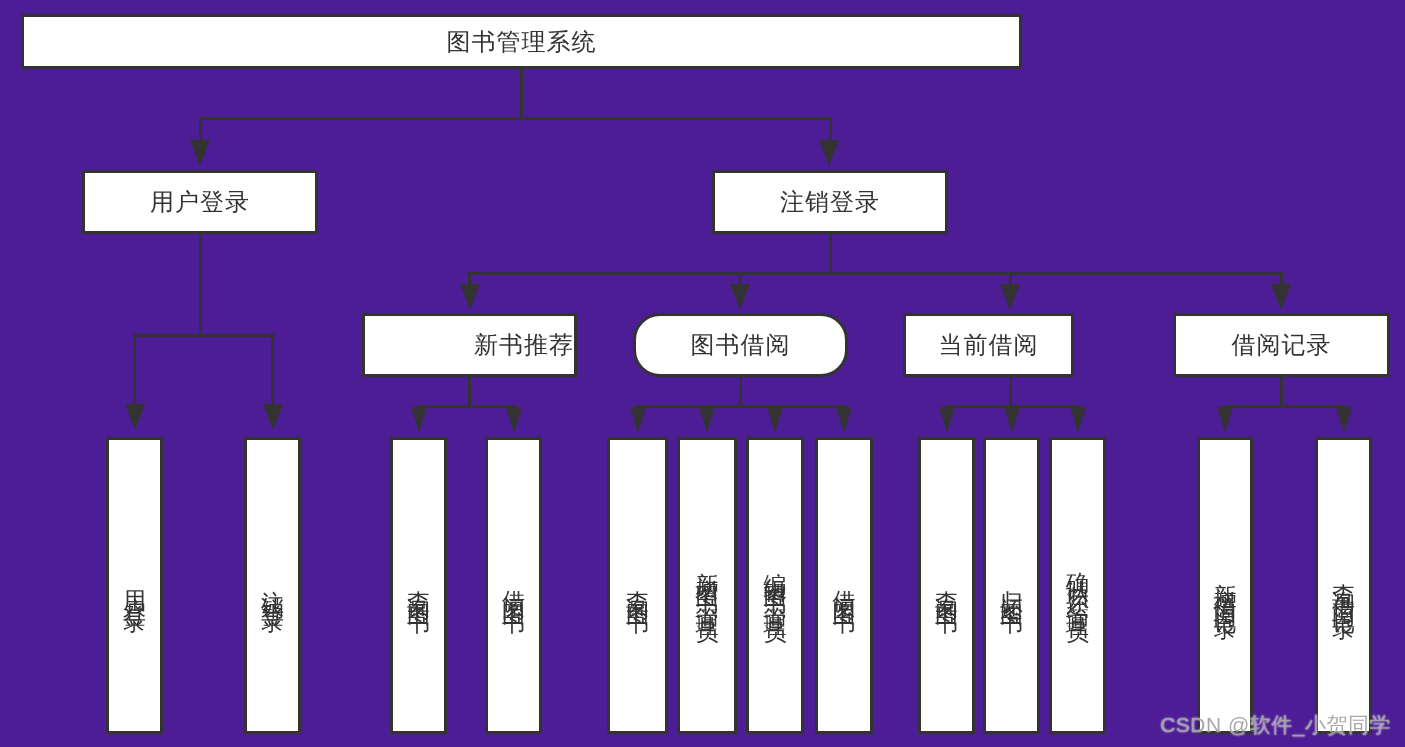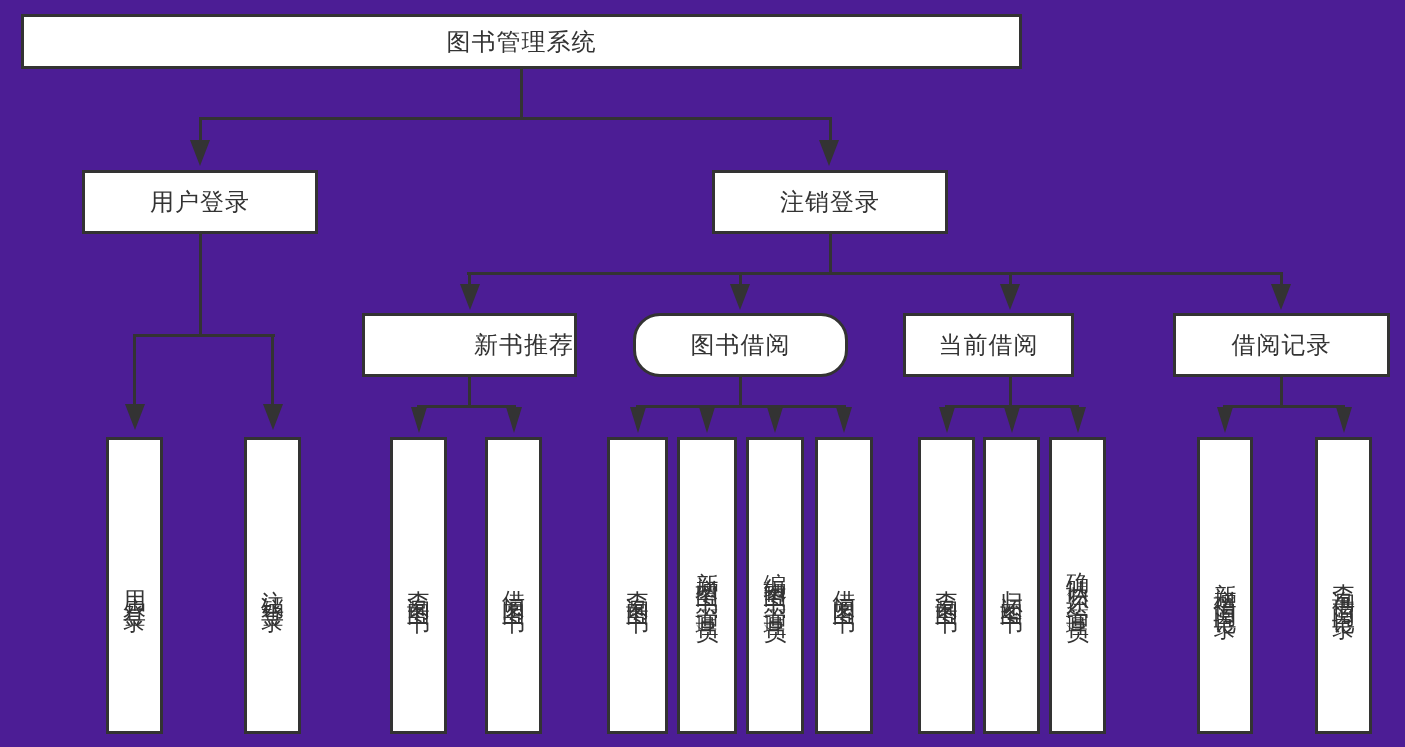--- a/index.html
+++ b/index.html
@@ -181,14 +181,15 @@
     <span>确认归还（管理员）</span>
   </div>
 
   <div class="leaf" style="left:1197px;width:56px;">
     <span>新增借阅记录</span>
   </div>
   <div class="leaf" style="left:1315px;width:57px;">
     <span>查询借阅记录</span>
   </div>
 
+  <div id="watermark">CSDN @软件_小贺同学</div>
 
 </div>
 
 </body></html>

